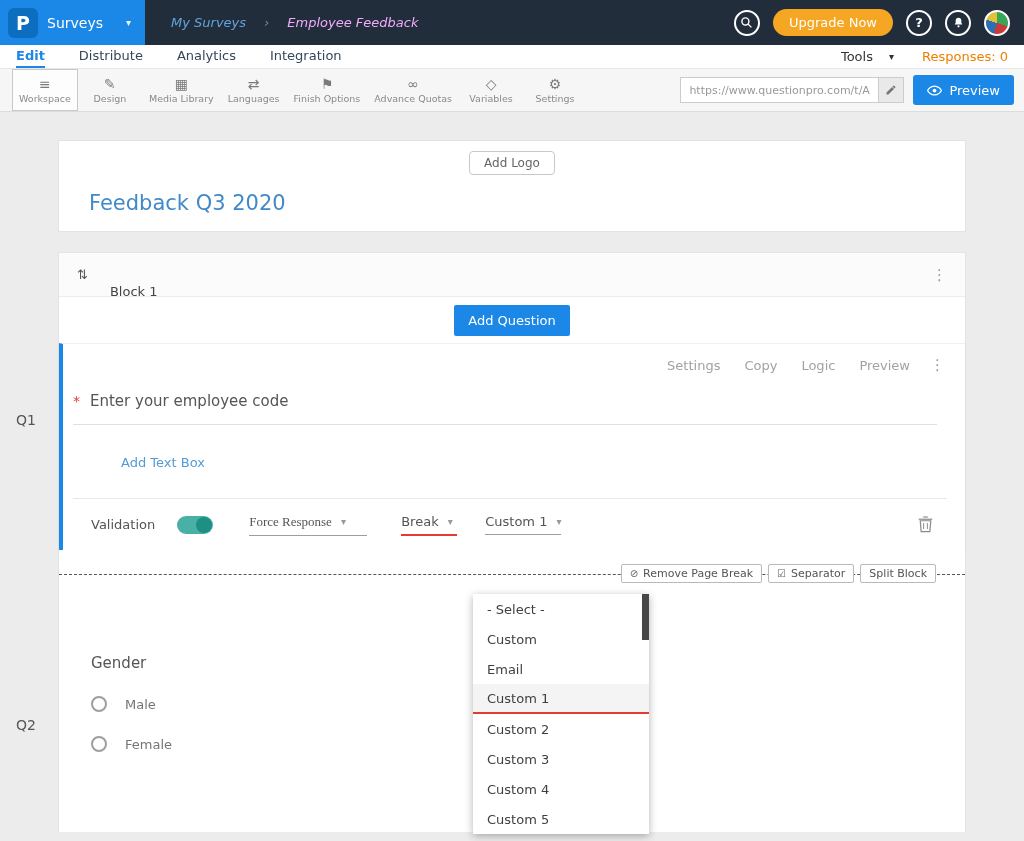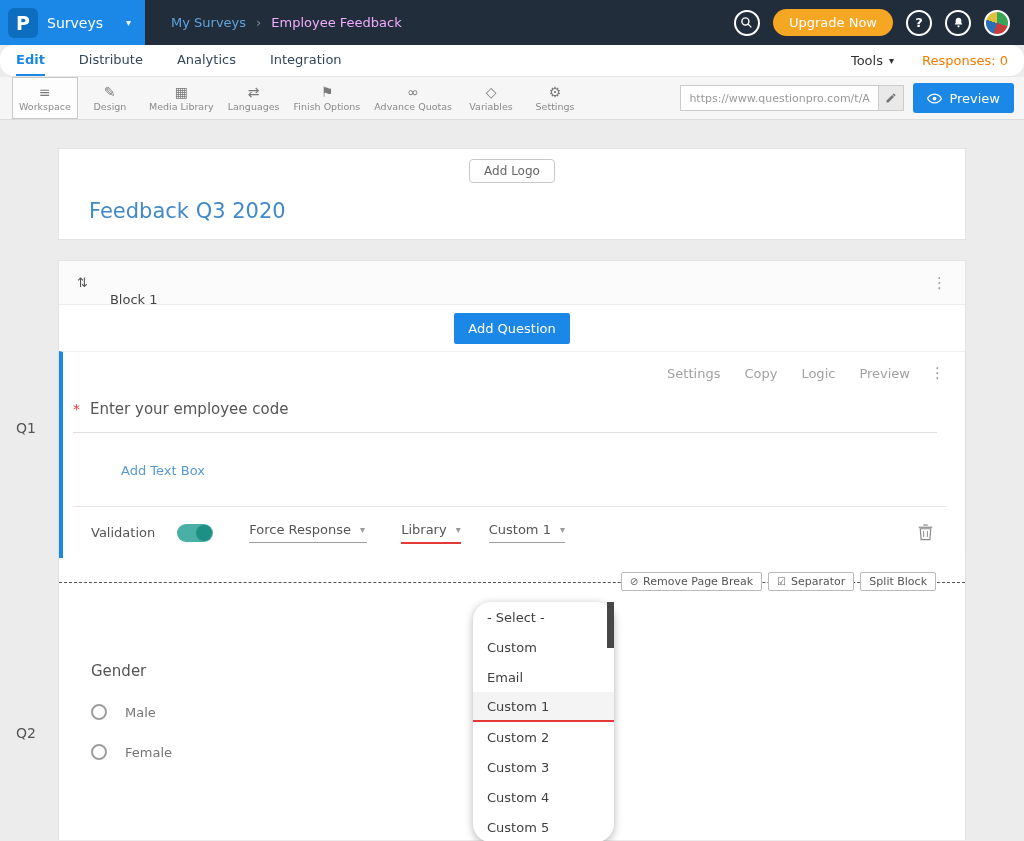--- a/index.html
+++ b/index.html
@@ -6,39 +6,39 @@
   html,body { width:1024px; height:841px; overflow:hidden; background:#ececec;
     font-family:"DejaVu Sans","Liberation Sans",sans-serif; font-size:13px; color:#555; }
 
   
   .topbar { height:45px; background:var(--topbar,#222d3b); display:flex; align-items:center; color:#fff; }
   .brand { height:100%; background:var(--brand,#1b87e6); display:flex; align-items:center; padding:0 14px 0 0; cursor:pointer; }
   .logo { width:30px; height:30px; margin:0 9px 0 8px; background:#0d6ebf; border-radius:6px;
     display:flex; align-items:center; justify-content:center; color:#fff; font-weight:bold; font-size:19px; }
   .brand-label { font-size:14px; margin-right:23px; }
   .chev { font-size:10px; color:rgba(255,255,255,.9); }
-  .crumbs { display:flex; align-items:center; gap:10px; margin-left:26px; font-size:13px; }
+  .crumbs { display:flex; align-items:center; gap:18px; margin-left:26px; font-size:13px;font-style:italic; }
   .crumb-parent { color:#5fa3dc; cursor:pointer; }
   .crumb-sep { color:#7d8a97; }
   .crumb-current { color:#f0abfc; }
   .topbar-right { margin-left:auto; display:flex; align-items:center; gap:13px; padding-right:14px; }
   .ring-icon { width:26px; height:26px; border:2px solid #fff; border-radius:50%;
     display:flex; align-items:center; justify-content:center; font-size:13px; font-weight:bold; cursor:pointer; }
   .upgrade-btn { background:var(--orange,#f5a623); color:#fff; border:none; border-radius:14px;
     padding:6px 16px; font-size:13px; cursor:pointer; font-family:inherit; }
   .avatar { width:26px; height:26px; border-radius:50%; border:2px solid #fff; cursor:pointer;
     background:conic-gradient(#3aa457 0 30%, #c93b3b 30% 55%, #2d6fb4 55% 80%, #e0c23a 80% 100%); }
 
   
-  .navbar { height:32px; background:#fff; display:flex; align-items:stretch; padding:0 16px; border-bottom:1px solid #e6e6e6;border-radius:14px; }
+  .navbar { height:24px; background:#fff; display:flex; align-items:stretch; padding:0 16px; border-bottom:1px solid #e6e6e6; }
   .tab { display:flex; align-items:center; margin-right:34px; font-size:13px; color:#33475b;
     border-bottom:2px solid transparent; cursor:pointer; }
   .tab.active { color:var(--brand,#1b87e6); border-bottom-color:var(--brand,#1b87e6); font-weight:bold; }
   .nav-right { margin-left:auto; display:flex; align-items:center; gap:28px; }
-  .tools { color:#333; cursor:pointer; display:flex; gap:6px; align-items:center;text-align:right; }
+  .tools { color:#333; cursor:pointer; display:flex; gap:16px; align-items:center;text-align:right; }
   .tools .chev { color:#333; }
   .responses { color:var(--responses_orange,#ee7d00); cursor:pointer; }
 
   
   .toolbar { height:43px; background:#f6f6f6; border-bottom:1px solid #dcdcdc; display:flex; align-items:stretch; padding-left:12px; }
   .tool { min-width:64px; padding:4px 6px 3px; display:flex; flex-direction:column; align-items:center;
     justify-content:center; gap:2px; cursor:pointer; border:1px solid transparent; }
   .tool.active { background:#fdfdfd; border-color:#c9c9c9; }
   .tool-ico { font-size:14px; color:#7a7a7a; line-height:1; }
   .tool-label { font-size:9.5px; color:#8a8a8a; white-space:nowrap; }
@@ -82,41 +82,41 @@
   .answer-ph { margin:34px 0 0 18px; width:255px; border-bottom:1px dashed #b5b5b5; padding-bottom:7px;
     font-size:13px; color:#8a8a8a; cursor:text; }
   .add-textbox { display:inline-block; margin:30px 0 0 48px; color:var(--link_blue,#569bd5); font-size:13px; cursor:pointer; }
   .validation-row { margin-top:28px; border-top:1px solid #e8e8e8; height:52px; display:flex; align-items:center; padding:0 14px 0 18px; }
   .vlabel { font-size:13px; color:#555; }
   .toggle { width:36px; height:18px; border-radius:9px; background:#49b0a5; position:relative; margin-left:22px; cursor:pointer; }
   .toggle-knob { position:absolute; right:1px; top:1px; width:16px; height:16px; border-radius:50%; background:#1d8f84; }
   .vr-select { display:flex; align-items:center; gap:9px; padding-bottom:5px; border-bottom:1px solid #9e9e9e;
     font-size:13px; color:#555; cursor:pointer; }
   .vr-select .chev { color:#999; }
-  .sel-force { margin-left:36px; min-width:118px; }
+  .sel-force { margin-left:36px; min-width:118px;font-family:Liberation Serif, serif; }
   .sel-op { margin-left:34px; min-width:56px; border-bottom:2px solid var(--red,#e53935); }
   .sel-val { margin-left:28px; min-width:76px; }
   .trash { margin-left:auto; cursor:pointer; display:flex; }
 
   .pagebreak-row { position:relative; height:48px; background:#fff; }
   .dash-line { position:absolute; left:0; right:0; top:24px; border-top:1px dashed #555; }
   .pb-buttons { position:absolute; right:29px; top:14px; display:flex; gap:6px; }
   .pb-btn { background:#fff; border:1px solid #b9b9b9; border-radius:2px; color:#555; font-size:11px;
     padding:2px 8px; display:flex; align-items:center; gap:5px; cursor:pointer; font-family:inherit; }
   .pb-ico { font-size:10px; color:#666; }
 
   .q2 { padding:56px 0 80px 32px; background:#fff; }
   .q2-text { font-size:15px; color:#555; cursor:pointer; }
   .radio-row { display:flex; align-items:center; gap:18px; margin-top:24px; }
   .radio { width:16px; height:16px; border:2px solid #9e9e9e; border-radius:50%; background:#fff; cursor:pointer; }
   .radio-label { font-size:13px; color:#757575; }
 
   
-  .dropdown { position:absolute; left:473px; top:482px; width:141px; background:#fff; z-index:20;
-    box-shadow:0 2px 8px rgba(0,0,0,.3);border-radius:18px; }
+  .dropdown { position:absolute; left:473px; top:482px; width:176px; background:#fff; z-index:20;
+    box-shadow:0 2px 8px rgba(0,0,0,.3); }
   .dd-item { height:30px; display:flex; align-items:center; padding-left:14px; font-size:13px; color:#3f3f3f; cursor:pointer; }
   .dd-item.selected { background:#f4f4f4; border-bottom:2px solid var(--red,#e53935); }
   .dd-scroll { position:absolute; right:0; top:0; width:7px; height:46px; background:#474747; cursor:pointer; }
 
   svg { display:block; }
 </style>
 </head>
 <body>
 
 <div class="topbar">
@@ -253,21 +253,21 @@
       <div class="validation-row">
         <span class="vlabel">Validation</span>
         <div class="toggle">
           <div class="toggle-knob"></div>
         </div>
         <div class="vr-select sel-force">
           <span>Force Response</span>
           <span class="chev">▾</span>
         </div>
         <div class="vr-select sel-op">
-          <span>Library</span>
+          <span>Break</span>
           <span class="chev">▾</span>
         </div>
         <div class="vr-select sel-val">
           <span>Custom 1</span>
           <span class="chev">▾</span>
         </div>
         <div class="trash">
           <svg width="15" height="17" viewBox="0 0 20 22">
               <path d="M3 6h14l-1.2 14.5H4.2L3 6z" fill="none" stroke="#8a8a8a" stroke-width="1.6"></path>
               <line x1="1" y1="4" x2="19" y2="4" stroke="#8a8a8a" stroke-width="1.6"></line>

